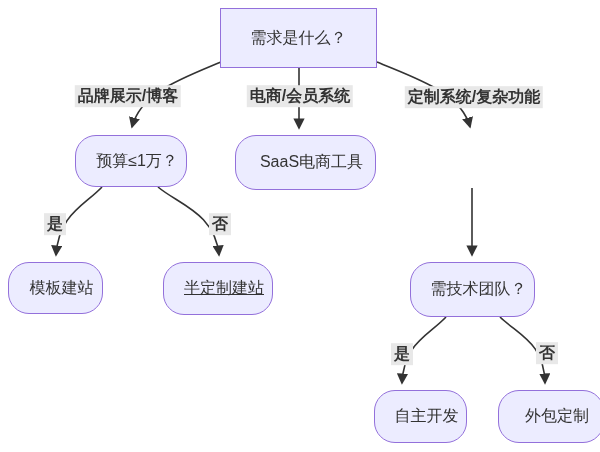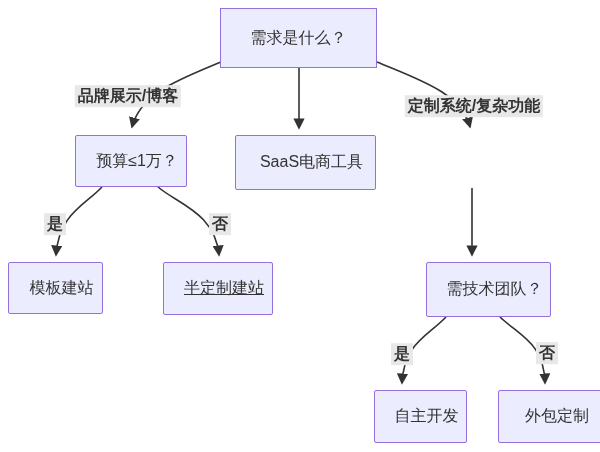--- a/index.html
+++ b/index.html
@@ -36,21 +36,21 @@
     background: var(--node-fill);
     border: 1.3px solid var(--node-border);
     color: var(--text-color);
     display: flex;
     align-items: center;
     justify-content: center;
     font-size: 16px;
     text-align: center;
     white-space: nowrap;
   }
-  .node.rounded { border-radius: 2px; padding-left: 12px; }
+  .node.rounded { border-radius: 21px; padding-left: 12px; }
   .edge-label {
     position: absolute;
     transform: translate(-50%, -50%);
     background: var(--edge-label-bg);
     color: var(--text-color);
     font-size: 16px;
     line-height: 1.35;
     padding: 0 3px;
     white-space: nowrap;
     font-weight: bold;
@@ -75,24 +75,25 @@
     <path class="edge" d="M 472 188 L 472 255" marker-end="url(#arrow)"></path>
     <path class="edge" d="M 446 317 C 428 336, 404 343, 402 383" marker-end="url(#arrow)"></path>
     <path class="edge" d="M 500 317 C 520 336, 544 343, 545 383" marker-end="url(#arrow)"></path>
   </svg>
 
   <div class="node rect" style="left:220px; top:8px;   width:157px; height:60px;">需求是什么？</div>
   <div class="node rounded" style="left:75px;  top:135px; width:112px; height:52px;">预算≤1万？</div>
   <div class="node rounded" style="left:235px; top:135px; width:141px; height:55px;">SaaS电商工具</div>
   <div class="node rounded" style="left:8px;   top:262px; width:95px;  height:52px;">模板建站</div>
   <div class="node rounded" style="left:163px; top:262px; width:110px; height:53px;text-decoration:underline;">半定制建站</div>
-  <div class="node rounded" style="left:410px; top:262px; width:125px; height:55px;margin-left:16px;">需技术团队？</div>
+  <div class="node rounded" style="left:410px; top:262px; width:125px; height:55px;">需技术团队？</div>
   <div class="node rounded" style="left:374px; top:390px; width:93px;  height:53px;">自主开发</div>
   <div class="node rounded" style="left:498px; top:390px; width:106px;  height:53px;">外包定制</div>
 
   <div class="edge-label" style="left:128px; top:96px;">品牌展示/博客</div>
-  <div class="edge-label" style="left:474px; top:106px;">定制系统/复杂功能</div>
+  <div class="edge-label" style="left:300px; top:96px;">电商/会员系统</div>
+  <div class="edge-label" style="left:474px; top:97px;">定制系统/复杂功能</div>
   <div class="edge-label" style="left:55px;  top:224px;">是</div>
   <div class="edge-label" style="left:220px; top:224px;">否</div>
   <div class="edge-label" style="left:402px; top:354px;">是</div>
   <div class="edge-label" style="left:547px; top:353px;">否</div>
 
 </div>
 
 </body></html>

